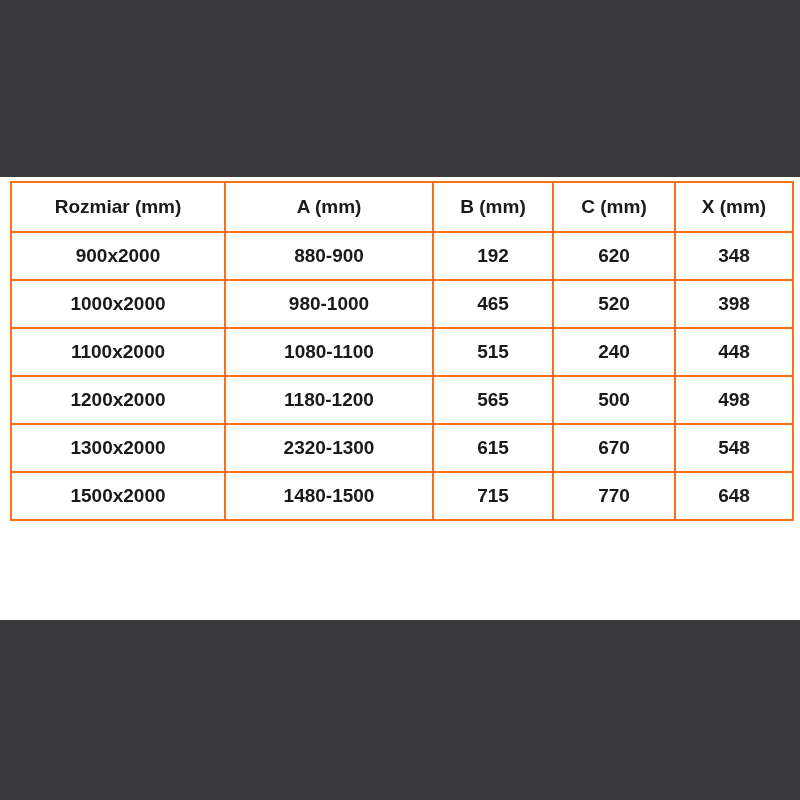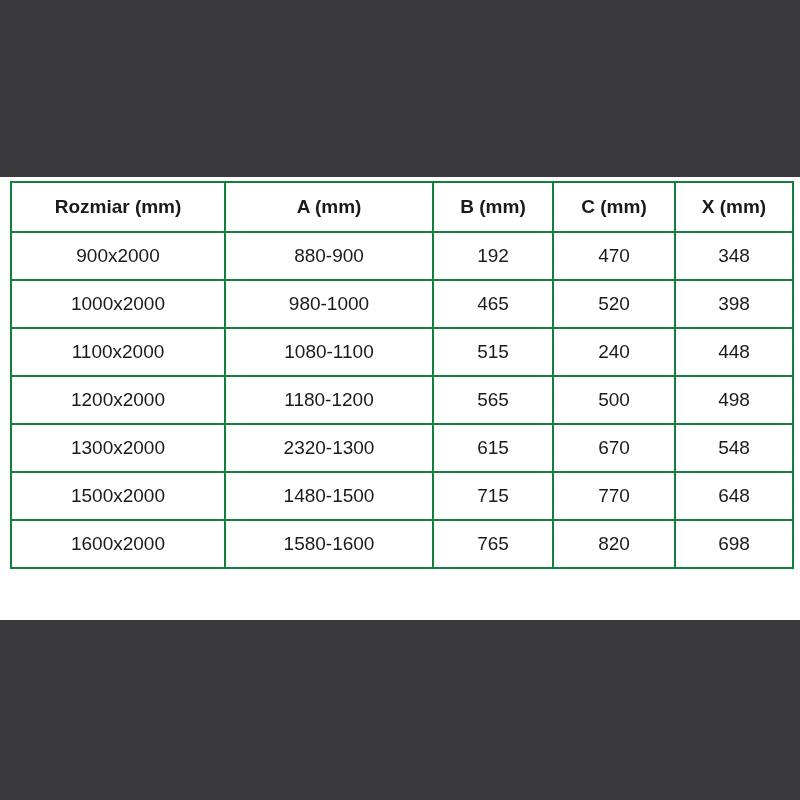--- a/index.html
+++ b/index.html
@@ -19,35 +19,35 @@
   table.size-table {
     position: absolute;
     left: 10px; top: 4px;
     width: 782px;
     border-collapse: collapse;
     table-layout: fixed;
     background: #ffffff;
   }
   table.size-table th,
   table.size-table td {
-    border: 2px solid #15803d;
+    border: 2px solid #f97316;
     text-align: center;
     vertical-align: middle;
     color: #1a1a1a;
     font-size: 19px;
     overflow: hidden;
     white-space: nowrap;
   }
   table.size-table th {
     height: 50px;
     font-weight: bold;
   }
   table.size-table td {
     height: 48px;
-    font-weight: normal;
+    font-weight: bold;
     border-radius: 11px;
   }
 </style>
 </head>
 <body>
 
 <div class="table-panel">
   <table class="size-table">
     <colgroup>
       <col style="width:214px">
@@ -63,21 +63,21 @@
         <th>B (mm)</th>
         <th>C (mm)</th>
         <th>X (mm)</th>
       </tr>
     </thead>
     <tbody>
         <tr>
           <td>900x2000</td>
           <td>880-900</td>
           <td>192</td>
-          <td>470</td>
+          <td>620</td>
           <td>348</td>
         </tr>
         <tr>
           <td>1000x2000</td>
           <td>980-1000</td>
           <td>465</td>
           <td>520</td>
           <td>398</td>
         </tr>
         <tr>
@@ -101,22 +101,15 @@
           <td>670</td>
           <td>548</td>
         </tr>
         <tr>
           <td>1500x2000</td>
           <td>1480-1500</td>
           <td>715</td>
           <td>770</td>
           <td>648</td>
         </tr>
-        <tr>
-          <td>1600x2000</td>
-          <td>1580-1600</td>
-          <td>765</td>
-          <td>820</td>
-          <td>698</td>
-        </tr>
       </tbody>
   </table>
 </div>
 
 </body></html>

